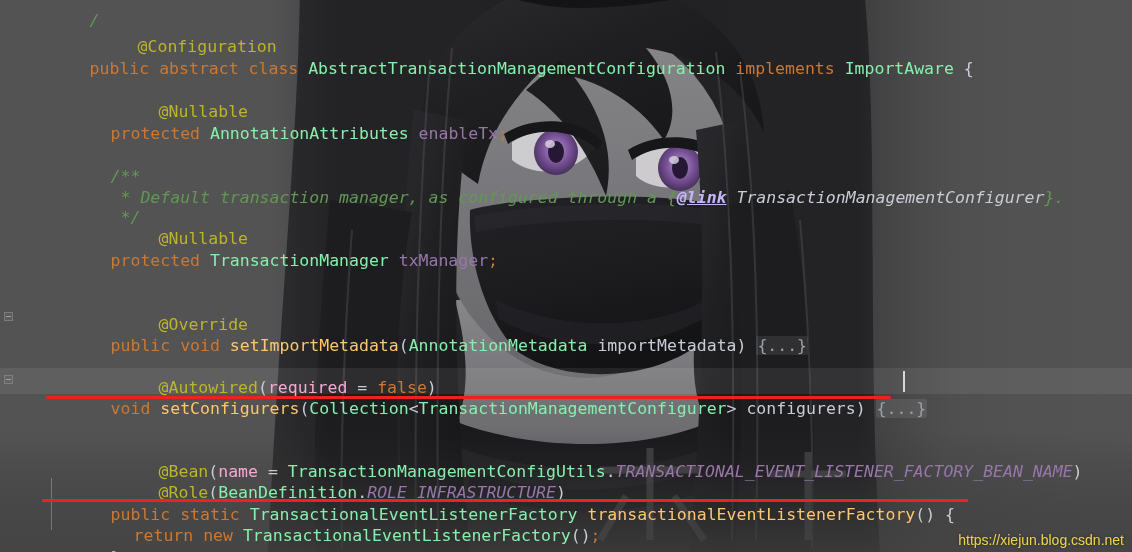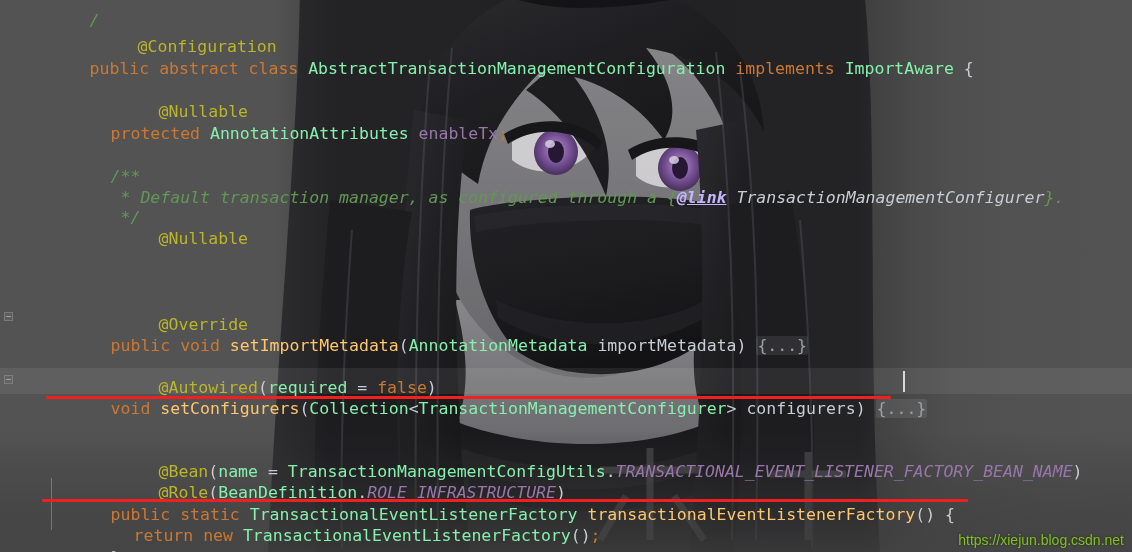--- a/index.html
+++ b/index.html
@@ -107,21 +107,21 @@
   }
 
   
   .kw      { color: #cc7832; margin-top: 12px; }            
   .anno    { color: #bbb529; padding-left: 48px; }            
   .type    { color: #86efac; }            
   .plain   { color: #c8ccd4; }
   .field   { color: #9876aa; }            
   .const   { color: #9876aa; font-style: italic; }  
   .method  { color: #ffc66d; }            
-  .param   { color: #86efac; }            
+  .param   { color: #f9a8d4; }            
   .cmt     { color: #629755; font-style: italic; }  
   .cmt-tag { color: #c4b5fd; font-style: italic; font-weight: bold; text-decoration: underline; }
   .cmt-ref { color: #c8ccd4; font-style: italic; }
   .punct   { color: #c8ccd4; }
   .semi    { color: #cc7832; }
 
   
   .folded {
     color: #9aa0a6;
     background: rgba(255,255,255,0.085);
@@ -137,21 +137,21 @@
     z-index: 7;
     border-radius: 1px;
   }
 
   
   #watermark {
     position: absolute;
     right: 8px;
     bottom: 4px;
     z-index: 8;
-    color: #84cc16;
+    color: #fde047;
     font-family: "Liberation Sans", sans-serif;
     font-size: 14px;
     opacity: 0.92;
     text-shadow: 0 0 3px rgba(0,0,0,0.55);
   }
 </style>
 </head>
 <body>
 
 <div id="screen">
@@ -320,20 +320,23 @@
     <div class="line" style="top:179px; left:51px;">
       <span class="cmt"> */</span>
     </div>
 
     
     <div class="line" style="top:200px; left:51px;">
       <span class="anno">@Nullable</span>
     </div>
 
     
+    <div class="line" style="top:222px; left:51px;">
+      <span class="kw">protected</span><span class="plain"> </span><span class="type">TransactionManager</span><span class="plain"> </span><span class="field">txManager</span><span class="semi">;</span>
+    </div>
 
     
     <div class="line" style="top:286px; left:51px;">
       <span class="anno">@Override</span>
     </div>
 
     
     <div class="line" style="top:307px; left:51px;">
       <span class="kw">public</span><span class="plain"> </span><span class="kw">void</span><span class="plain"> </span><span class="method">setImportMetadata</span><span class="punct">(</span><span class="type">AnnotationMetadata</span><span class="plain"> </span><span class="plain">importMetadata</span><span class="punct">) </span><span class="folded">{...}</span>
     </div>

